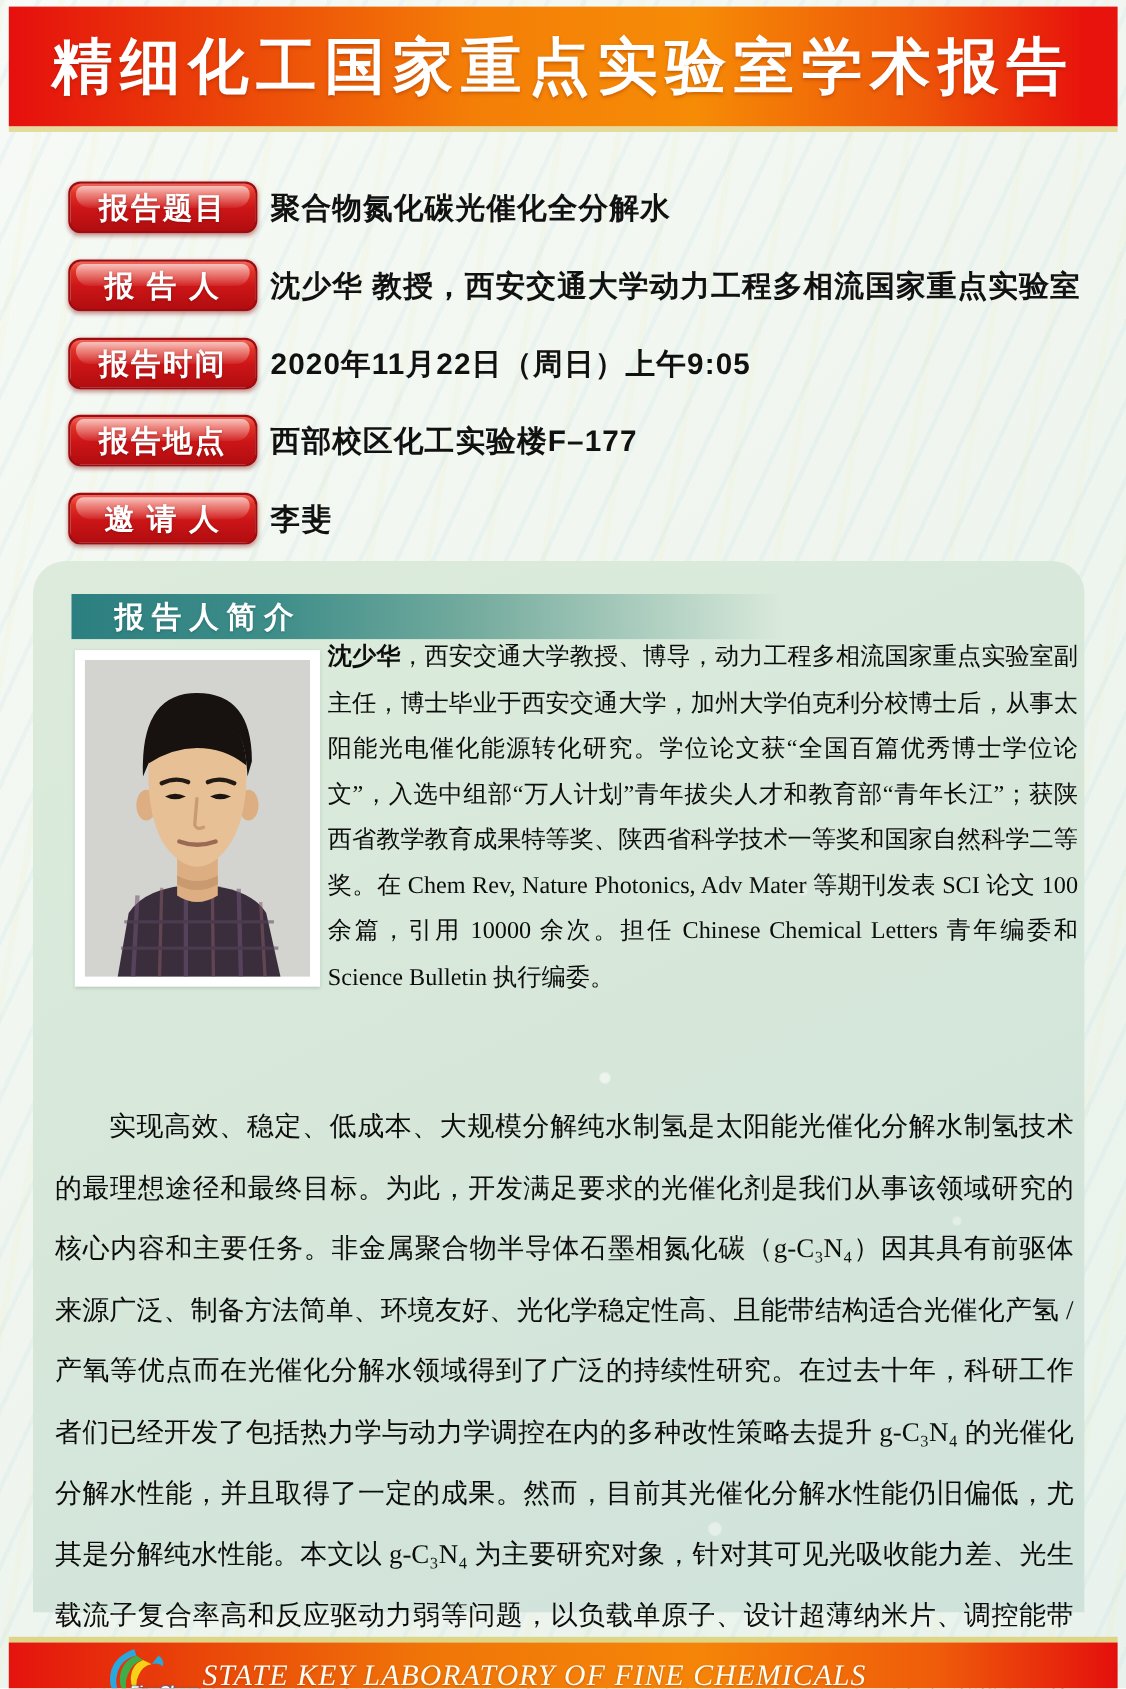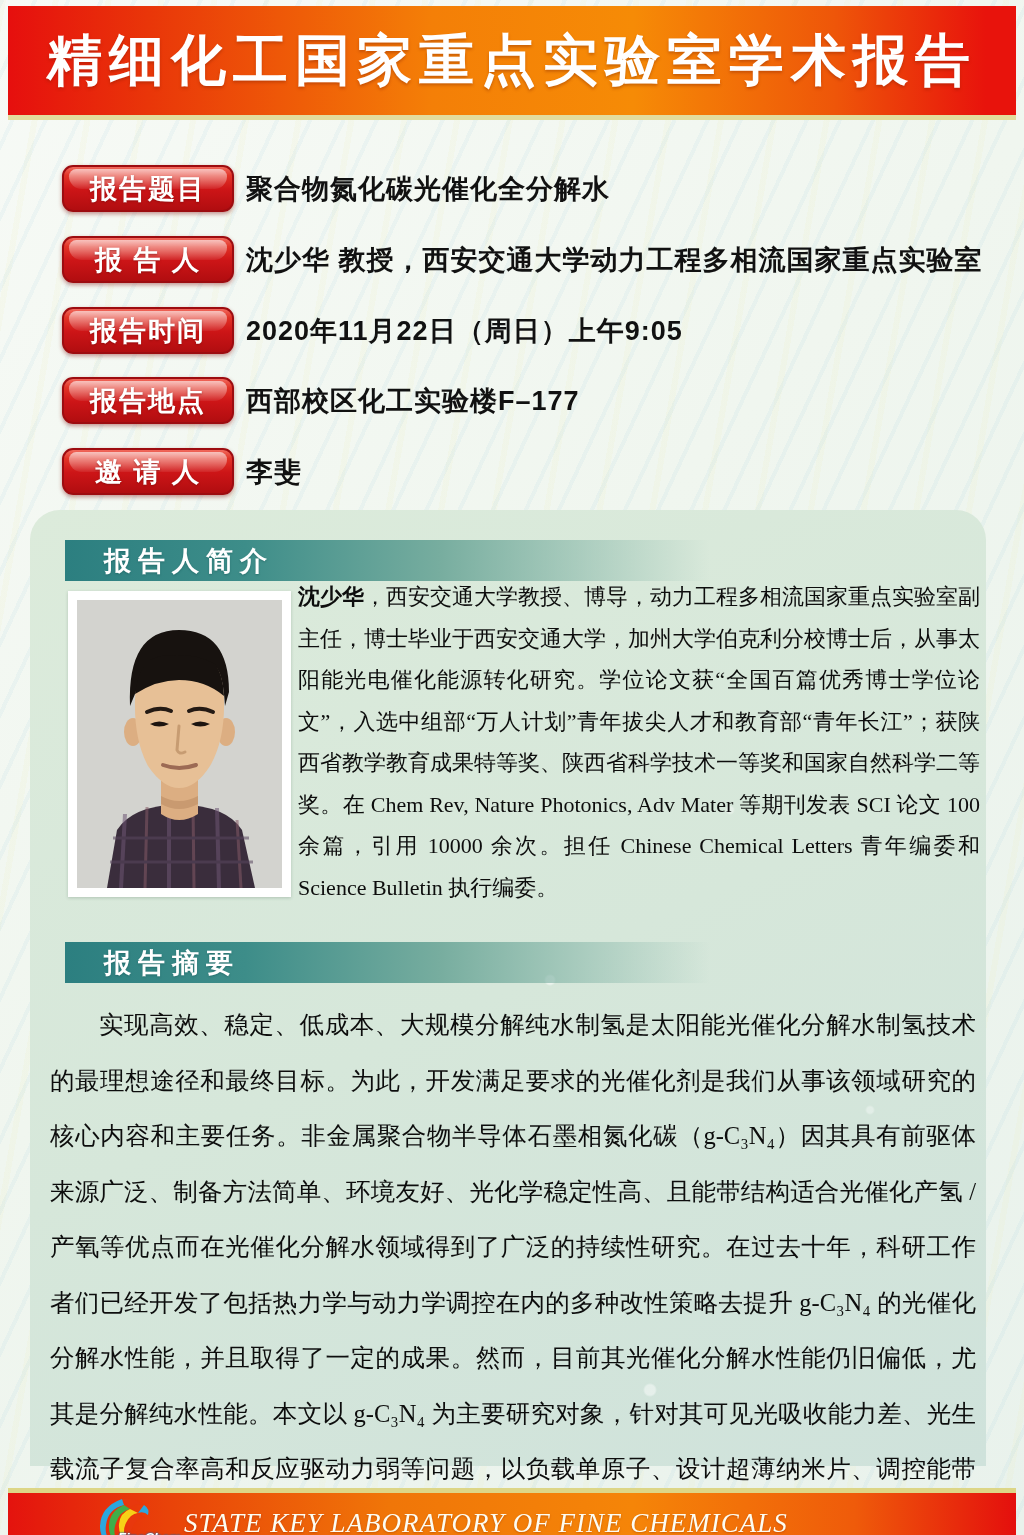--- a/index.html
+++ b/index.html
@@ -197,23 +197,20 @@
         <path d="M114 124 Q123 119 133 124 Q123 129 114 124 Z" fill="#1c1410"></path>
 
         <path d="M102 126 L100 150 Q102 155 108 152" stroke="#c79c72" stroke-width="3" fill="none" stroke-linecap="round"></path>
 
         <path d="M86 165 Q102 171 119 165" stroke="#9c6a54" stroke-width="4" fill="none" stroke-linecap="round"></path>
       </svg>
     </div>
 
     <p class="bio-text"><span class="bio-name">沈少华</span><span>，西安交通大学教授、博导，动力工程多相流国家重点实验室副主任，博士毕业于西安交通大学，加州大学伯克利分校博士后，从事太阳能光电催化能源转化研究。学位论文获“全国百篇优秀博士学位论文”，入选中组部“万人计划”青年拔尖人才和教育部“青年长江”；获陕西省教学教育成果特等奖、陕西省科学技术一等奖和国家自然科学二等奖。在 Chem Rev, Nature Photonics, Adv Mater 等期刊发表 SCI 论文 100 余篇，引用 10000 余次。担任 Chinese Chemical Letters 青年编委和 Science Bulletin 执行编委。</span></p>
 
-    <div class="section-bar bar-abstract">
-      <span>报告摘要</span>
-    </div>
 
     <p class="abstract-text">实现高效、稳定、低成本、大规模分解纯水制氢是太阳能光催化分解水制氢技术的最理想途径和最终目标。为此，开发满足要求的光催化剂是我们从事该领域研究的核心内容和主要任务。非金属聚合物半导体石墨相氮化碳（g-C₃N₄）因其具有前驱体来源广泛、制备方法简单、环境友好、光化学稳定性高、且能带结构适合光催化产氢 / 产氧等优点而在光催化分解水领域得到了广泛的持续性研究。在过去十年，科研工作者们已经开发了包括热力学与动力学调控在内的多种改性策略去提升 g-C₃N₄ 的光催化分解水性能，并且取得了一定的成果。然而，目前其光催化分解水性能仍旧偏低，尤其是分解纯水性能。本文以 g-C₃N₄ 为主要研究对象，针对其可见光吸收能力差、光生载流子复合率高和反应驱动力弱等问题，以负载单原子、设计超薄纳米片、调控能带结构、构建异质结等为改性手段，分别从单激发体系和双激发体系为切入点提升 g-C₃N₄ 的光催化分解纯水性能，并深入探讨构效关系，旨在为光催化分解水技术的发展提供可借鉴的新思路。</p>
   </div>
 
   <div class="footer">
     <div class="footer-logo">
       <svg viewBox="0 0 60 52">
         <path d="M28 2 Q6 10 6 30 Q6 44 20 48 Q10 40 12 28 Q14 12 30 8 Z" fill="#2ba7df"></path>
         <path d="M30 8 Q16 14 15 28 Q14 40 24 46 Q18 36 22 26 Q26 14 36 12 Z" fill="#3fae49"></path>
         <path d="M36 12 Q26 16 25 27 Q24 38 32 43 Q28 34 32 26 Q36 17 44 16 Z" fill="#f7d117"></path>

